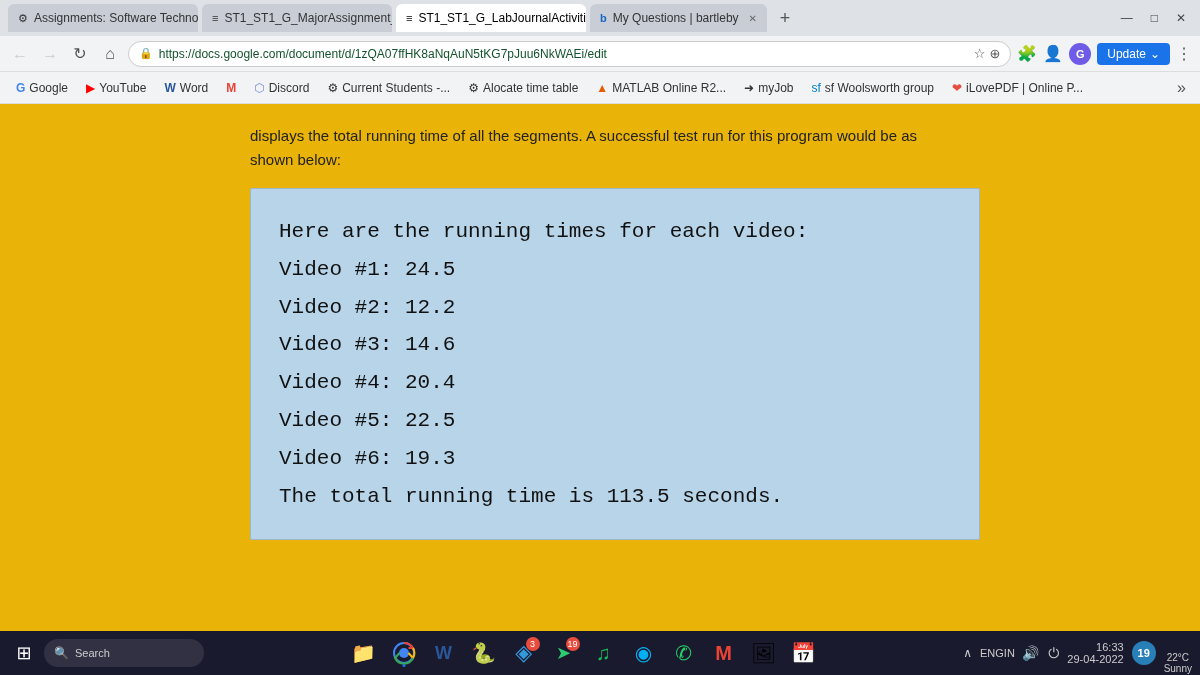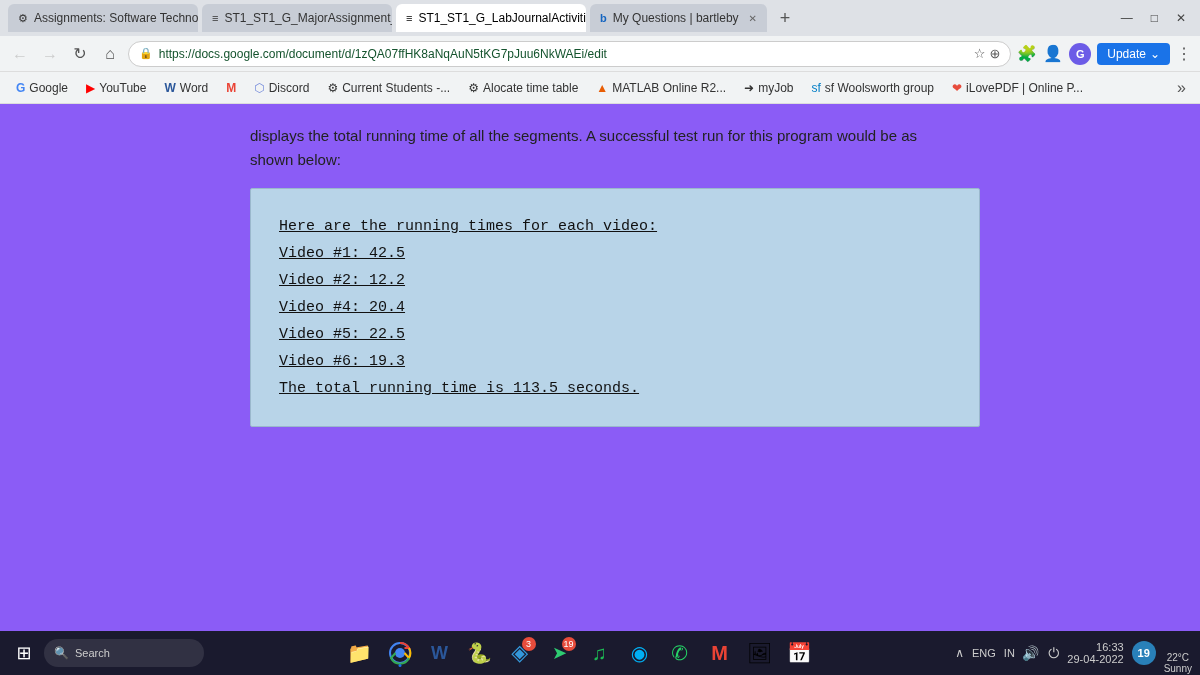--- a/index.html
+++ b/index.html
@@ -172,21 +172,21 @@
       margin-left: auto;
       font-size: 16px;
       color: #555;
       cursor: pointer;
       padding: 2px 6px;
     }
 
     
     .browser-content {
       height: calc(675px - 36px - 36px - 32px - 44px);
-      background: #8b5cf6;
+      background: #eab308;
       display: flex;
       justify-content: center;
       overflow-y: auto;
       padding: 20px 0;
     }
 
     .doc-content {
       width: 820px;
       padding: 0 60px;
       font-size: 15px;
@@ -209,24 +209,23 @@
 
     .program-output-title {
       font-weight: bold;
       font-size: 18px;
       margin-bottom: 16px;
       color: #000;
     }
 
     .program-output-code {
       font-family: 'Courier New', Courier, monospace;
-      font-size: 15px;
+      font-size: 21px;
       line-height: 1.8;
       color: #111;
-      text-decoration: underline;
     }
 
     
     .taskbar {
       position: fixed;
       bottom: 0;
       left: 0;
       width: 1200px;
       height: 44px;
       background: #1a1a2e;
@@ -310,21 +309,21 @@
     .taskbar-clock {
       display: flex;
       flex-direction: column;
       align-items: flex-end;
       font-size: 11px;
       color: #ccc;
     }
     .taskbar-system {
       display: flex;
       align-items: center;
-      gap: 8px;
+      gap: 0;
       font-size: 11px;
       color: #ccc;
     }
     .taskbar-notif {
       width: 24px;
       height: 24px;
       background: #2980b9;
       border-radius: 50%;
       display: flex;
       align-items: center;
@@ -448,22 +447,23 @@
   <div class="bm-more">»</div>
 </div>
 
 <div class="browser-content">
   <div class="doc-content">
     <p class="doc-text">displays the total running time of all the segments. A successful test run for this program would be as shown below:</p>
 
     <div class="program-output-box">
       <div class="program-output-code">
         <div>Here are the running times for each video:</div>
-        <div>Video #1:  42.5</div>
+        <div>Video #1:  24.5</div>
         <div>Video #2:  12.2</div>
+        <div>Video #3:  14.6</div>
         <div>Video #4:  20.4</div>
         <div>Video #5:  22.5</div>
         <div>Video #6:  19.3</div>
         <div>The total running time is 113.5 seconds.</div>
       </div>
     </div>
   </div>
 </div>
 
 <div class="taskbar">

